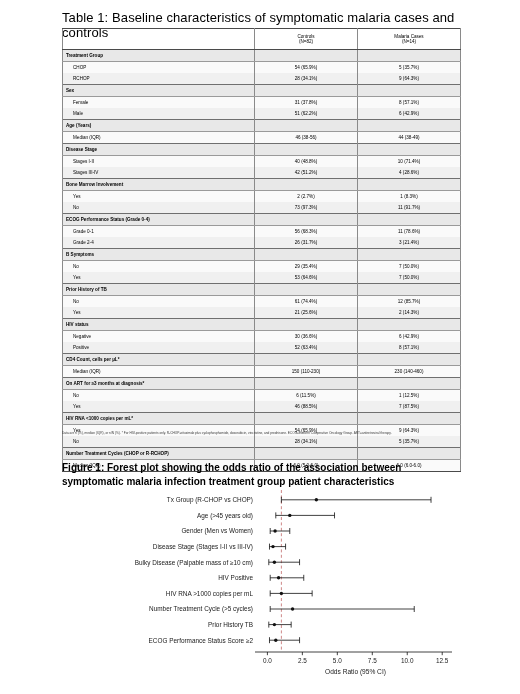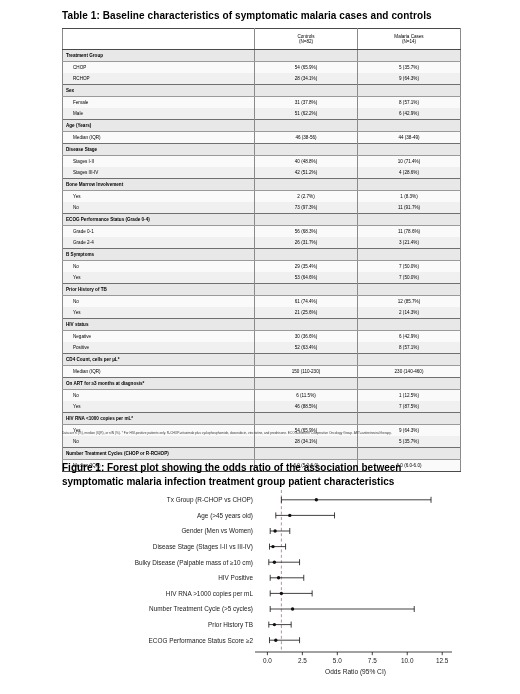--- a/index.html
+++ b/index.html
@@ -8,21 +8,21 @@
     background:#ffffff;
     font-family:"Liberation Sans", sans-serif;
     color:#000;
     overflow:hidden;
   }
   .page{position:relative;width:520px;height:694px;}
 
   
   .tbl-title{
     position:absolute;left:62px;top:10px;width:400px;
-    font-size:10px;font-weight:bold;letter-spacing:0.1px;
+    font-size:13px;font-weight:normal;letter-spacing:0.1px;
   }
   .tbl-wrap{position:absolute;left:62px;top:28px;width:398px;}
   table.t1{border-collapse:collapse;width:398px;table-layout:fixed;font-size:4.6px;}
   table.t1 col.c1{width:192px;}
   table.t1 col.c2{width:103px;}
   table.t1 col.c3{width:103px;}
   table.t1 th,table.t1 td{
     padding:0;margin:0;vertical-align:middle;
     border-left:0.6px solid #8a8a8a;border-right:0.6px solid #8a8a8a;
     height:11px;line-height:1.15;

